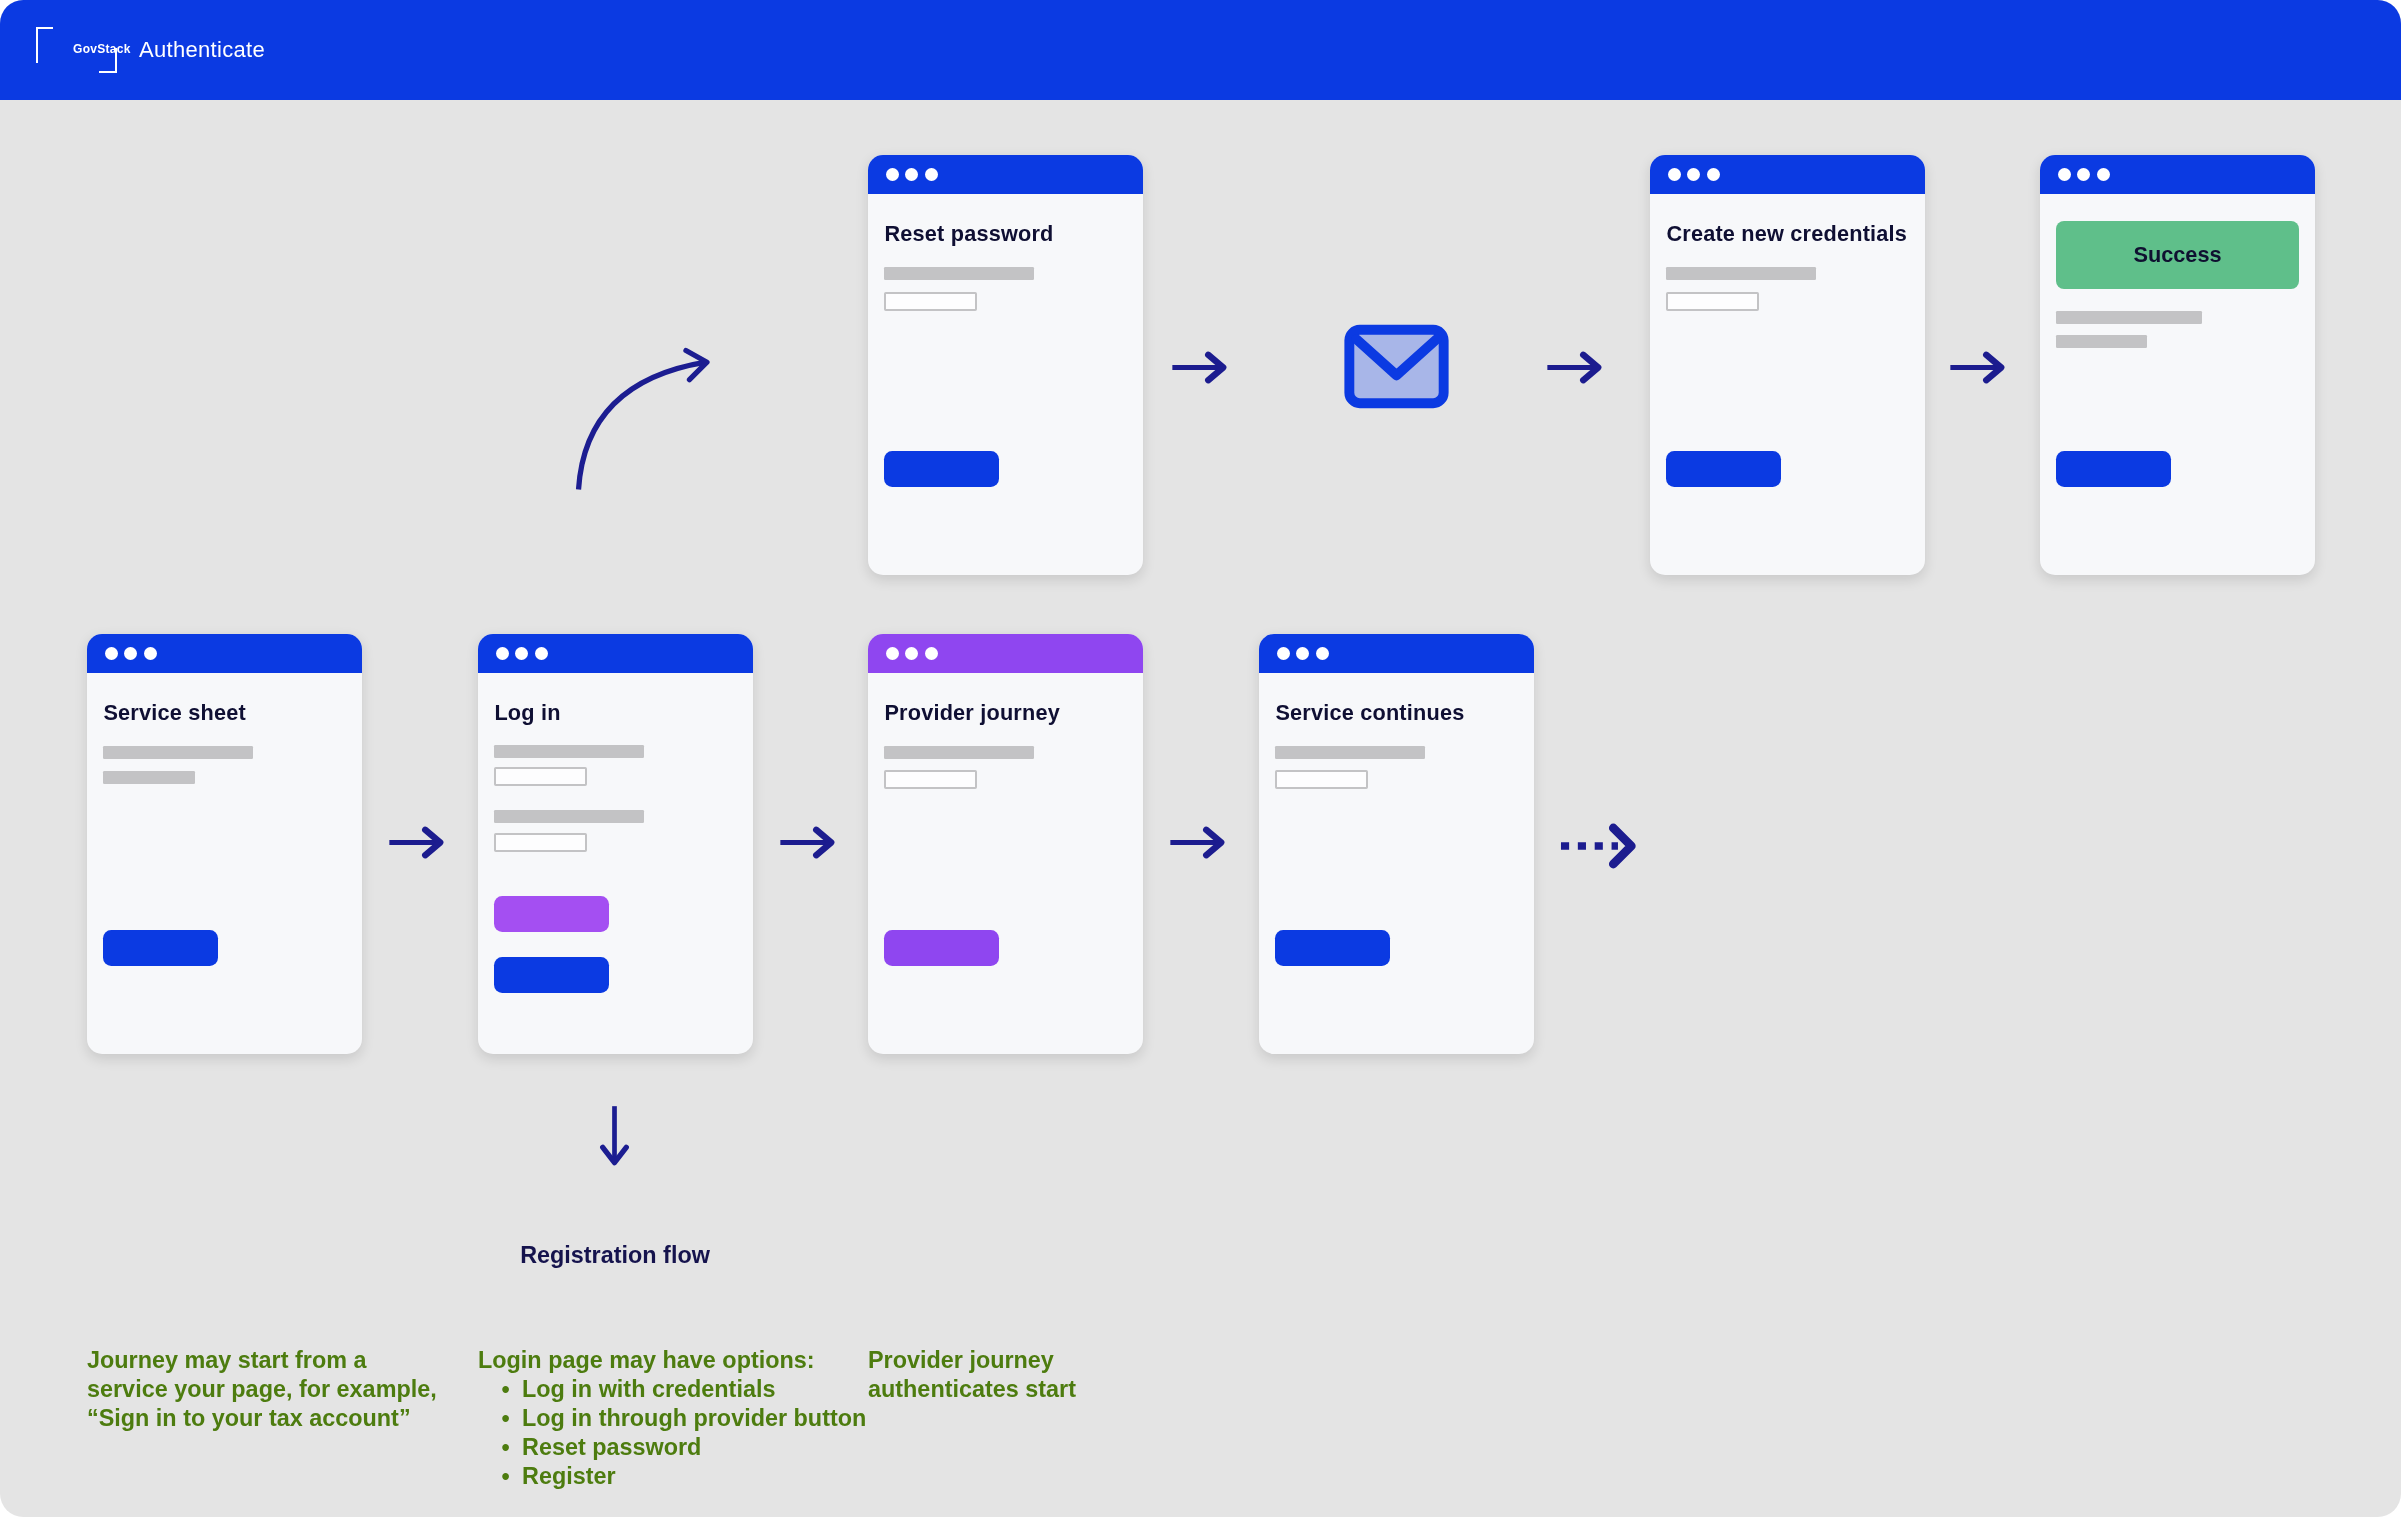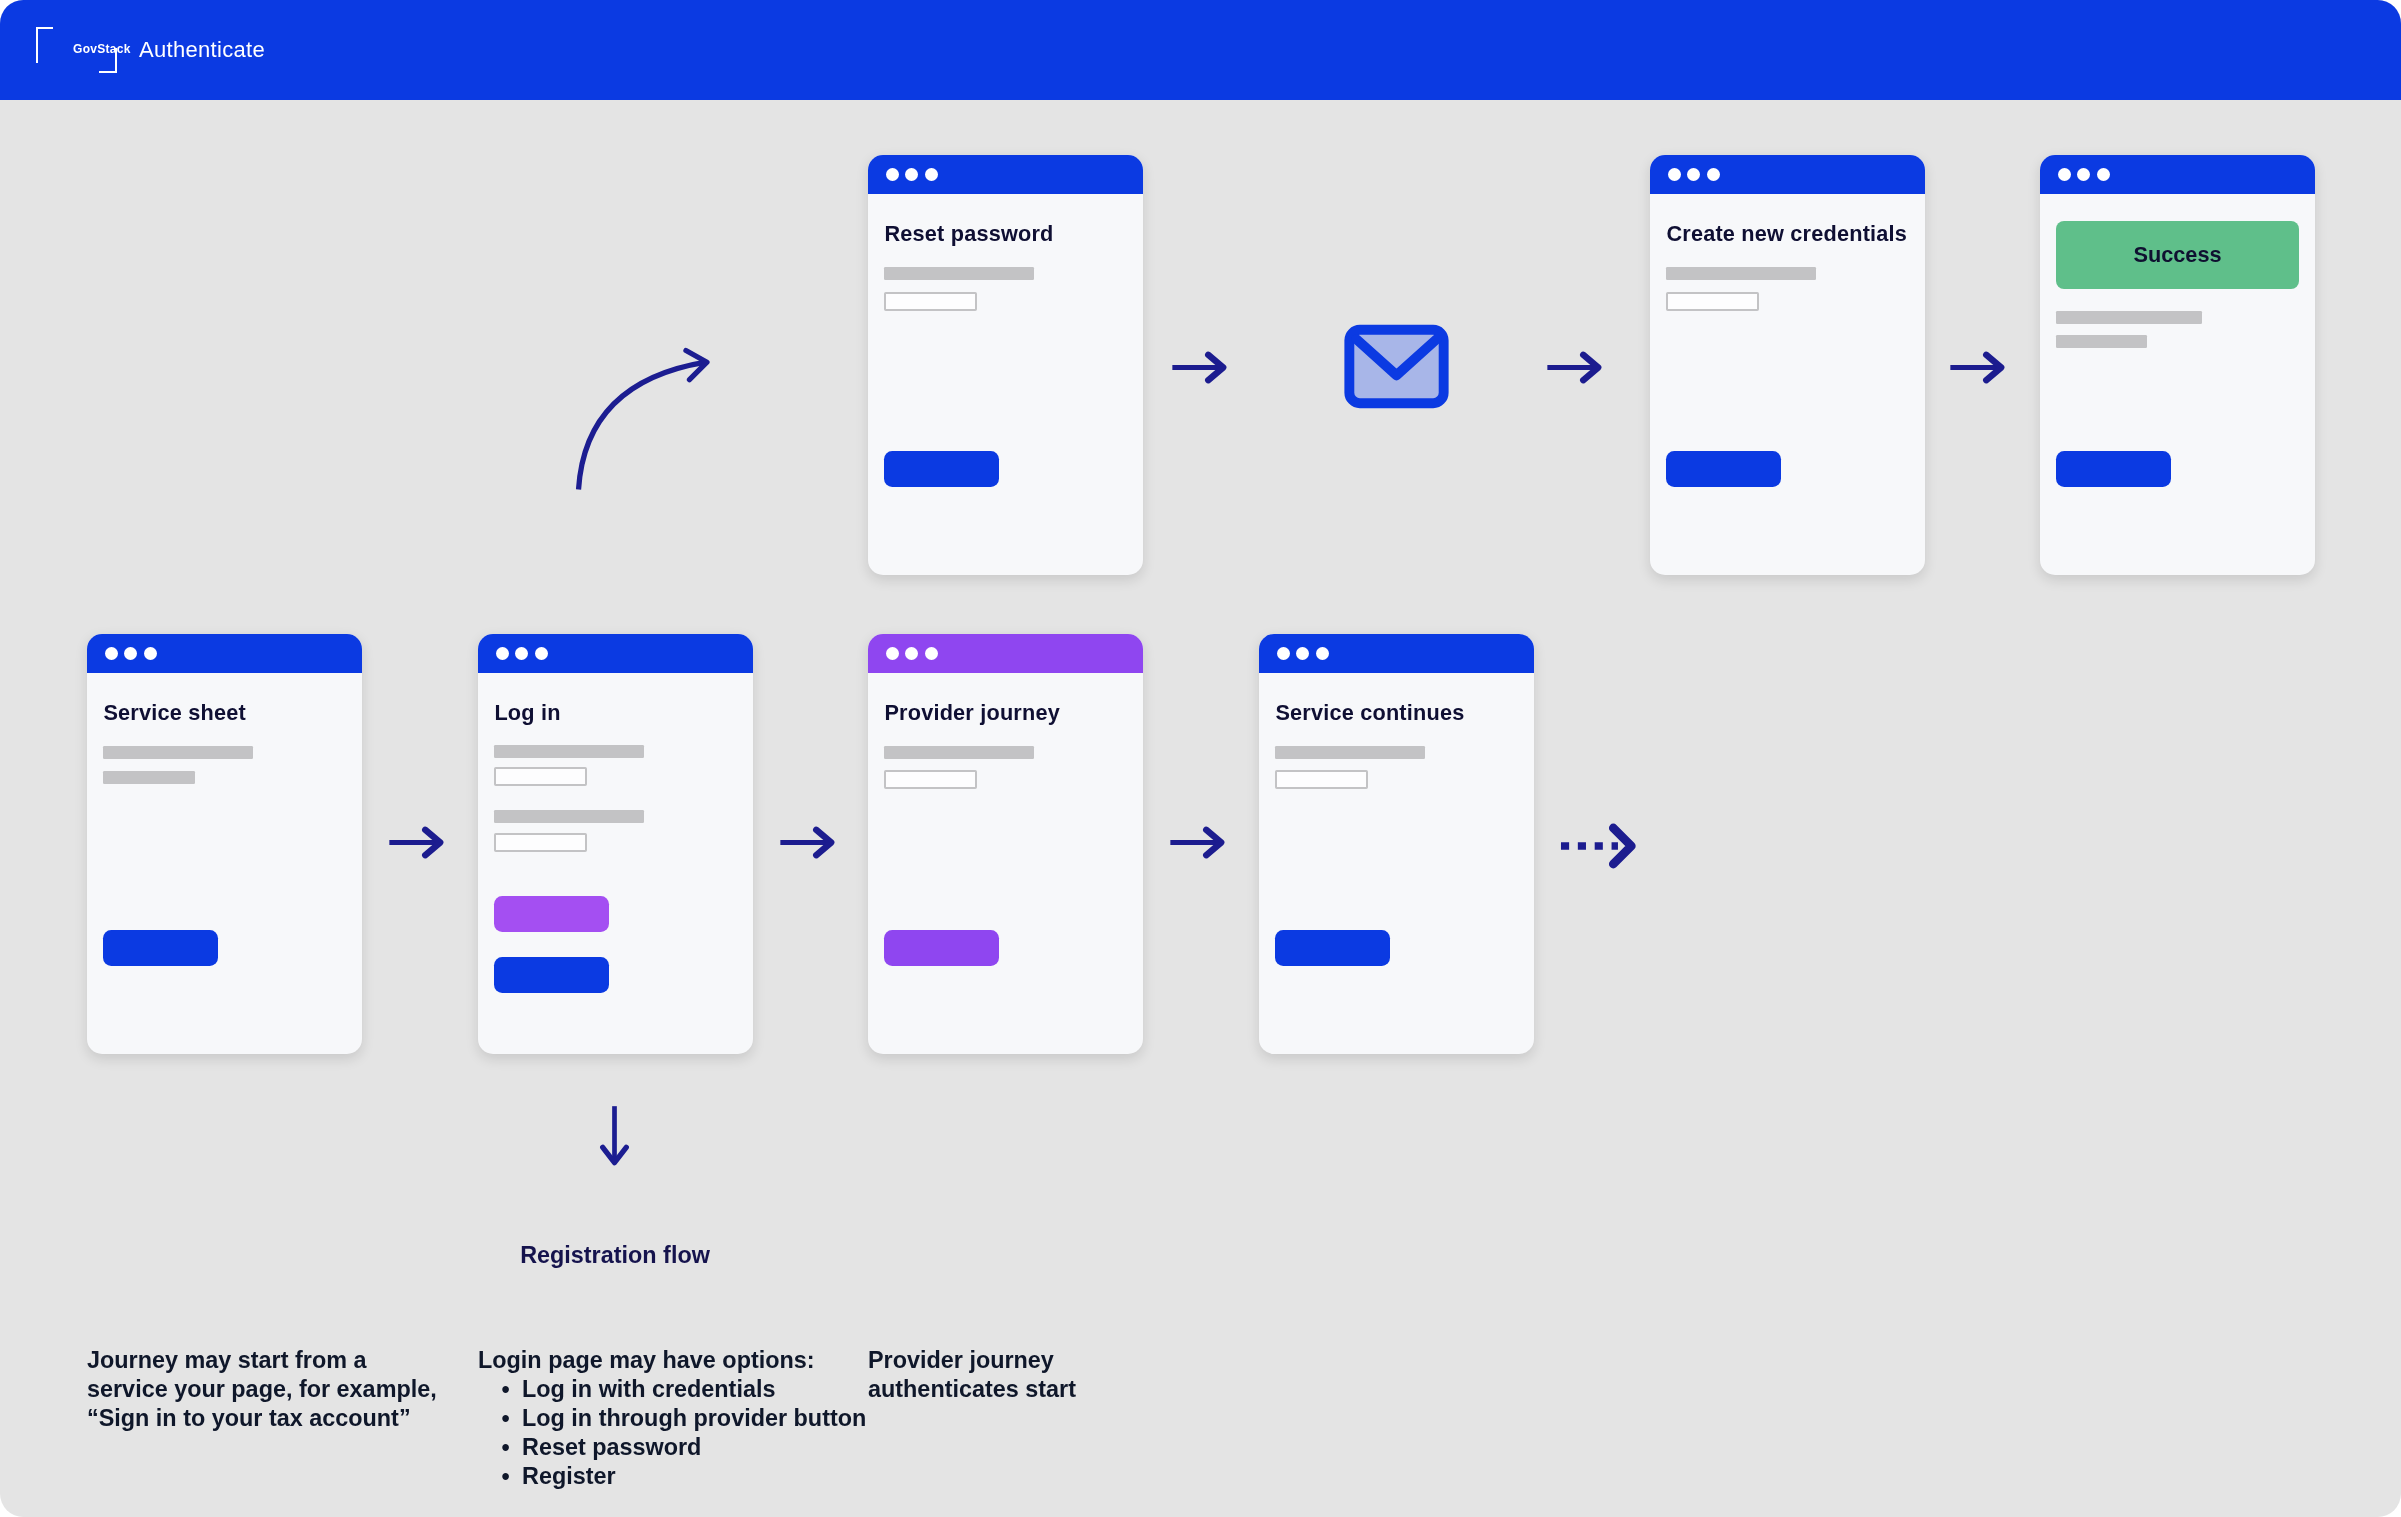--- a/index.html
+++ b/index.html
@@ -48,21 +48,21 @@
     font-size:21.7px;font-weight:bold;color:#0f1030;
   }
 
   
   .abs{position:absolute;}
   .flow-label{
     position:absolute;left:615px;top:1242px;transform:translateX(-50%);
     font-size:23.4px;font-weight:bold;color:#15134d;white-space:nowrap;
   }
   .annotation{
-    position:absolute;color:#0f172a;font-size:23.4px;font-weight:bold;line-height:29px;white-space:nowrap;
+    position:absolute;color:#4d7c0f;font-size:23.4px;font-weight:bold;line-height:29px;white-space:nowrap;
   }
   .annotation .bullet{position:relative;padding-left:44px;}
   .annotation .bullet::before{content:"•";position:absolute;left:23.4px;}
 </style>
 </head>
 <body>
 
 <div class="page">
 
   <div class="appbar">

